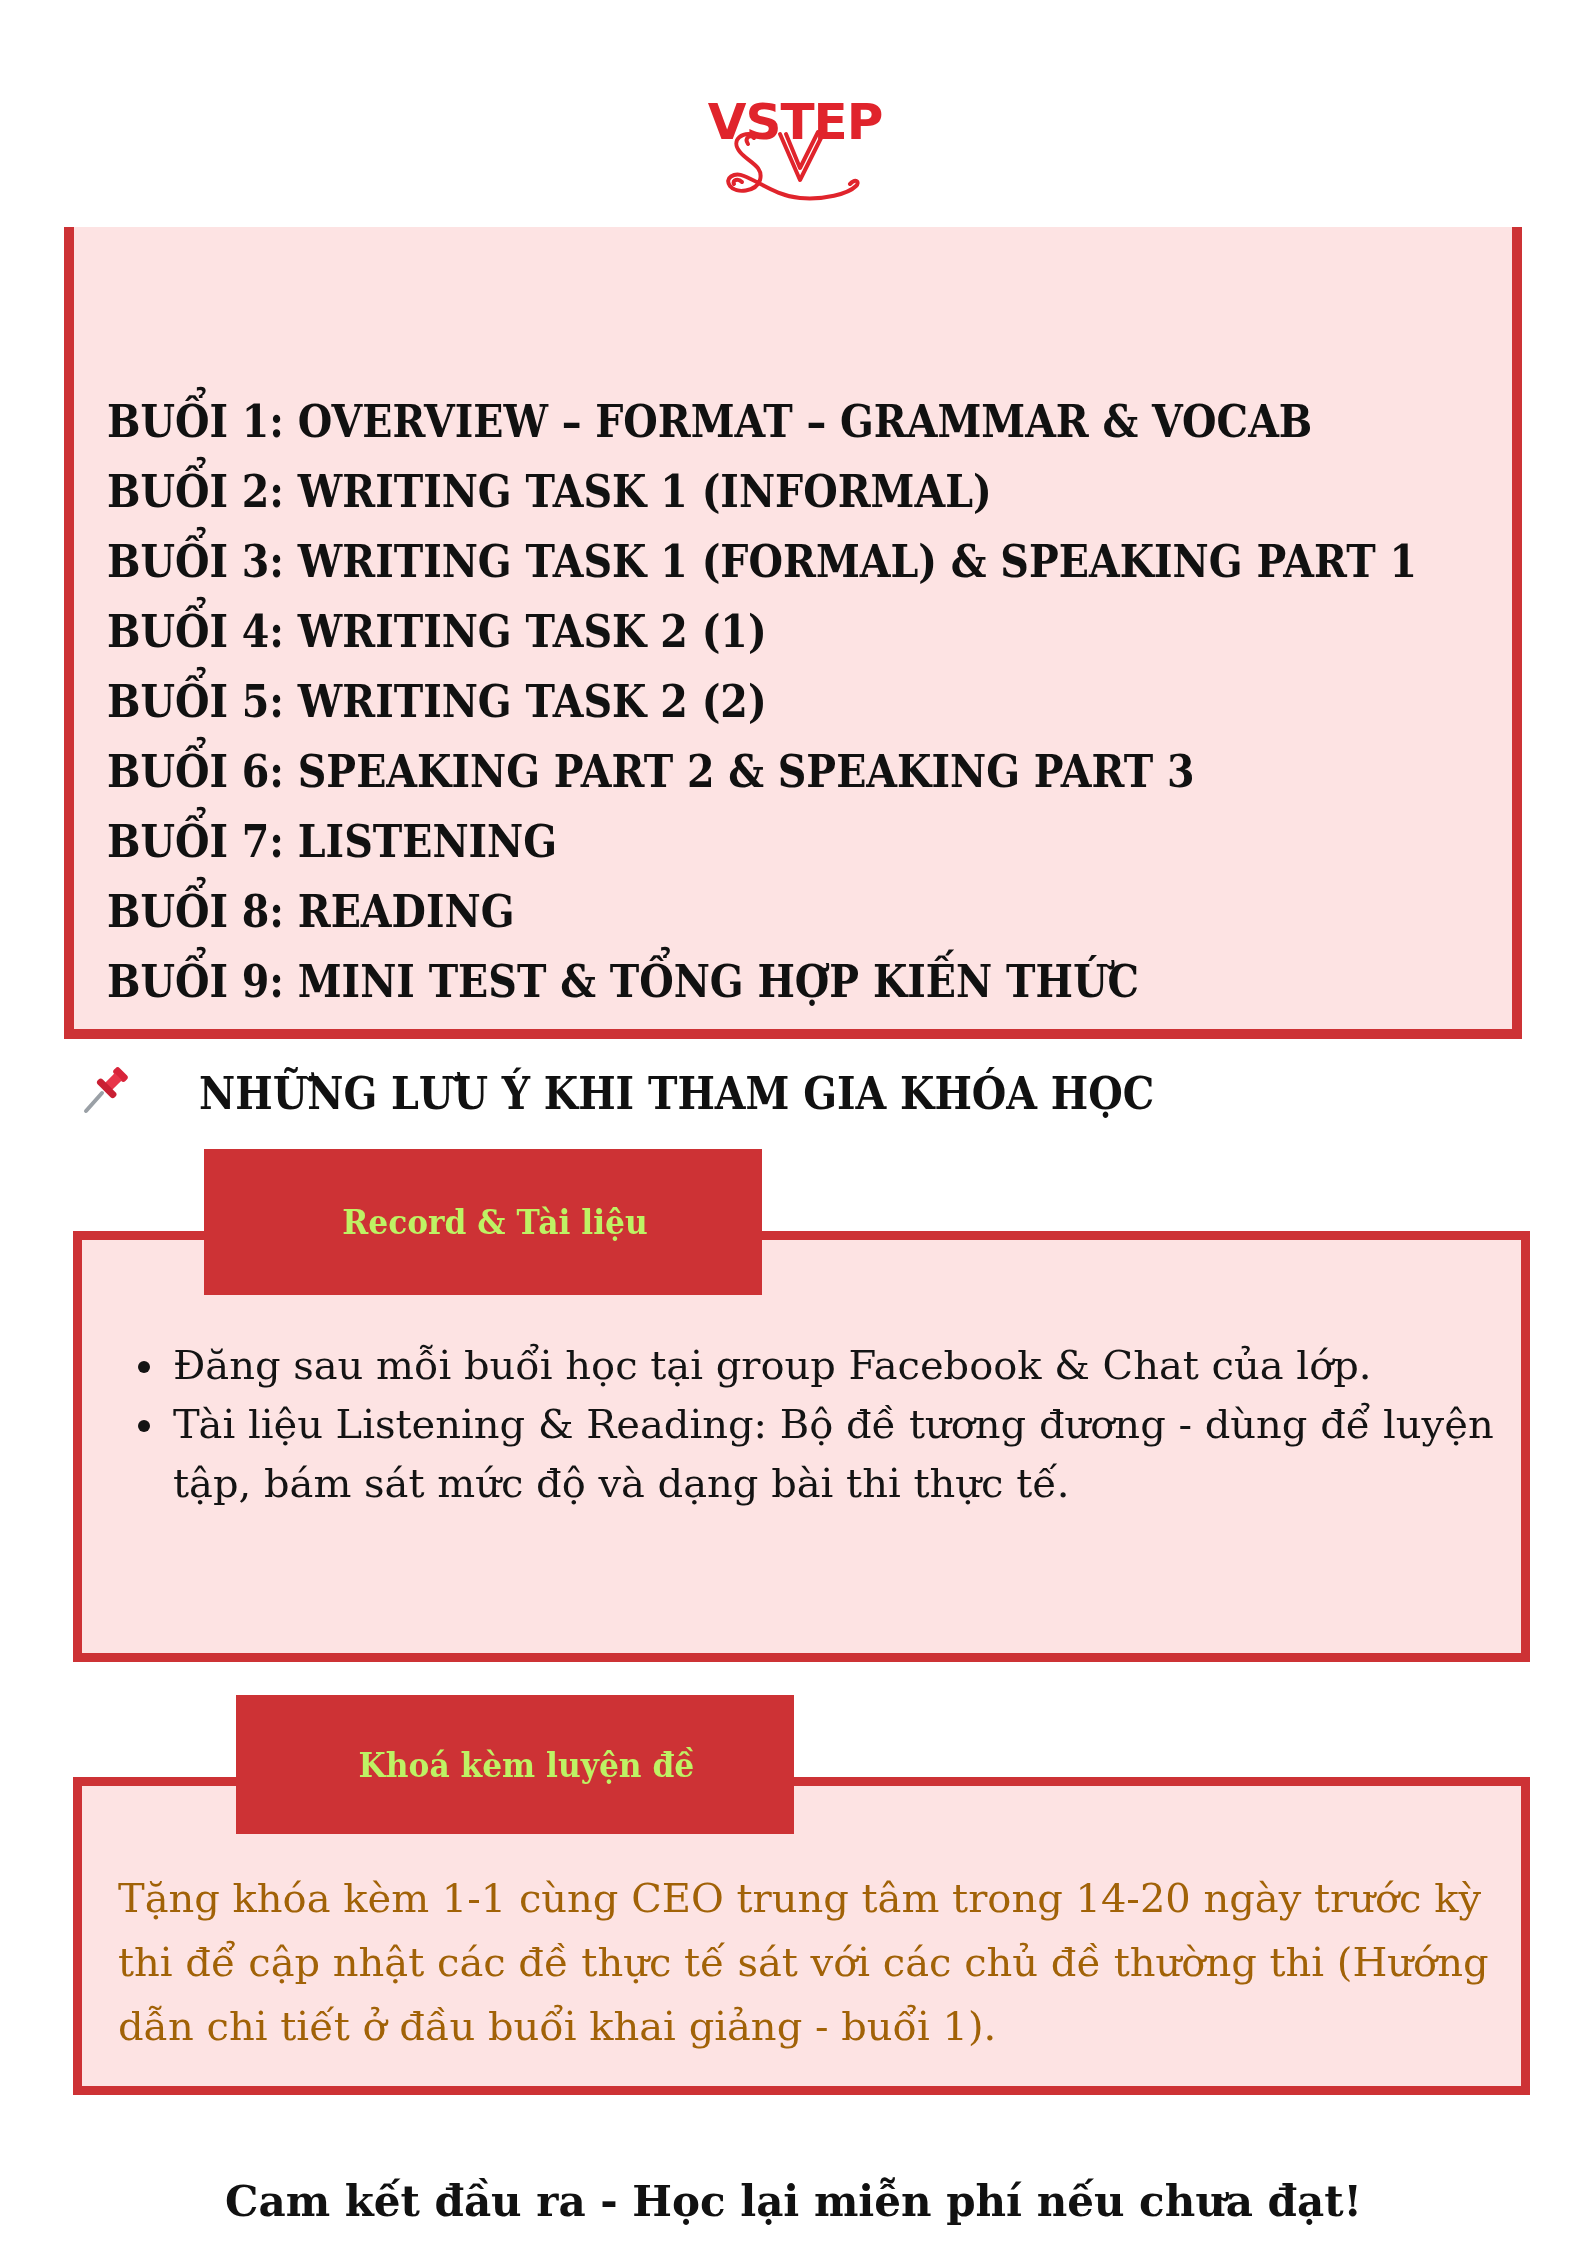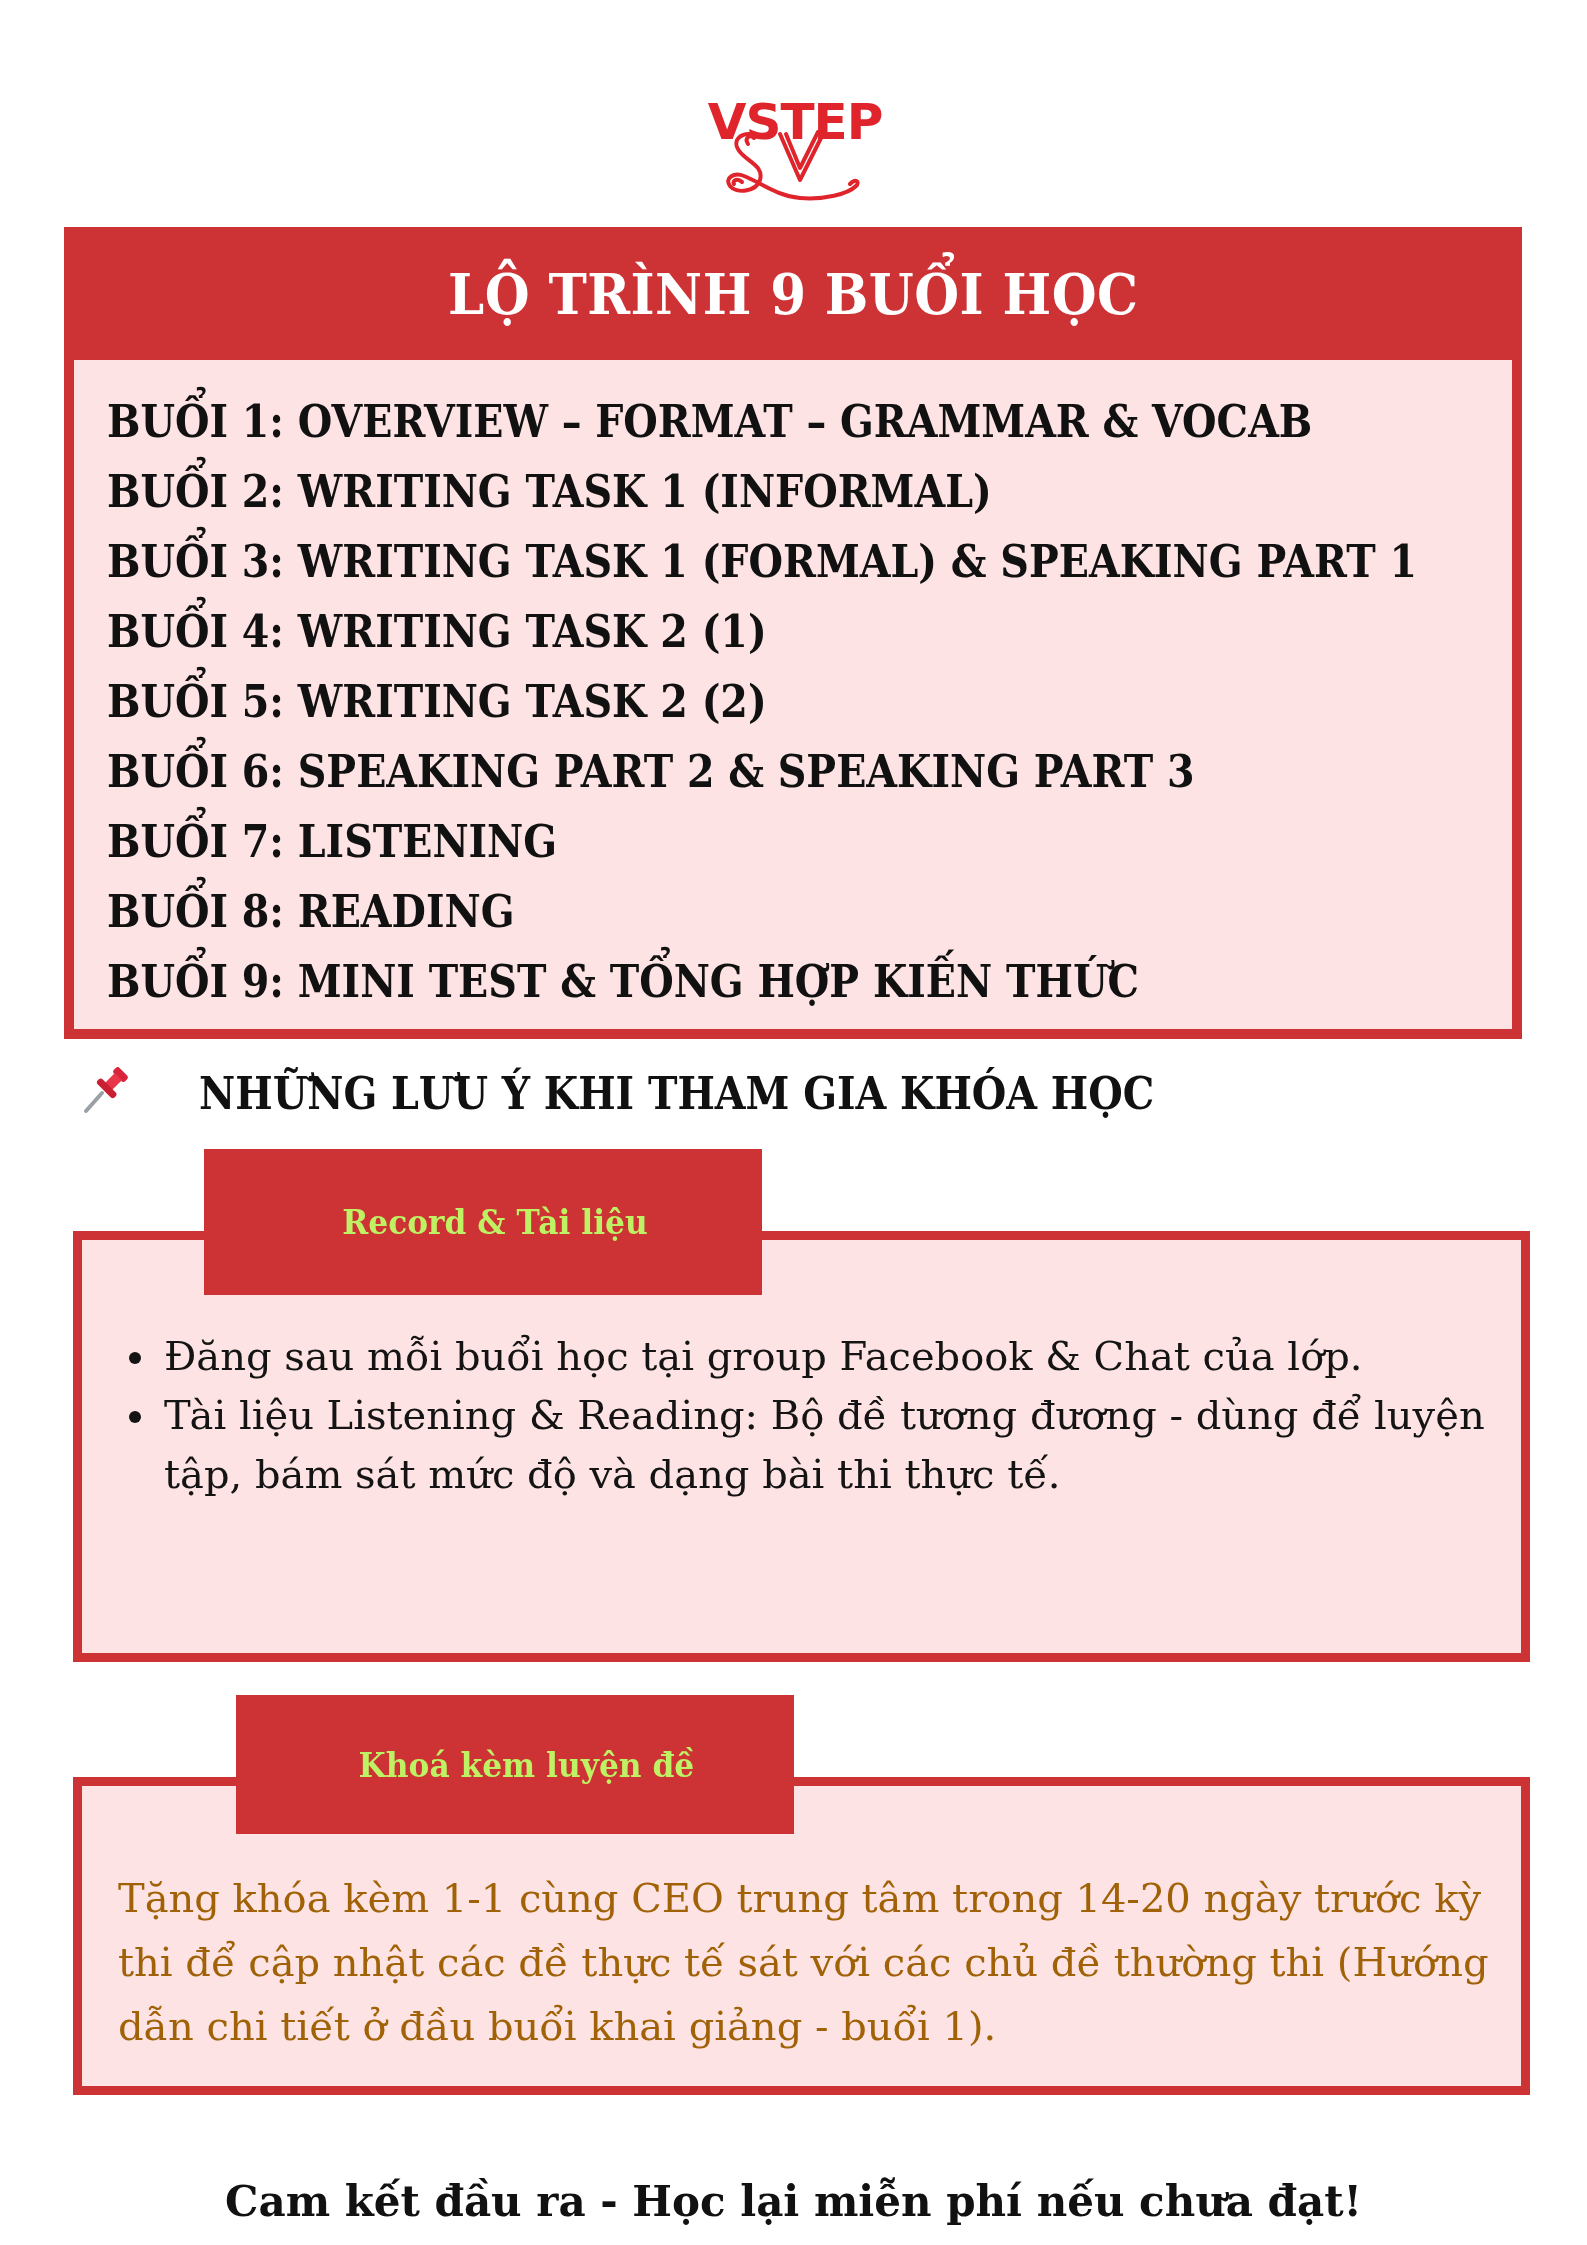--- a/index.html
+++ b/index.html
@@ -58,21 +58,21 @@
     box-sizing: border-box; background: #fde3e3; border: 9px solid #cd3235;
   }
   .tab {
     background: #cd3235; color: #bef264; display: flex; align-items: center; justify-content: center;
     font-weight: bold; font-size: 34px; white-space: nowrap; padding-left: 23px;
   }
   .tab span { display: inline-block; transform: scaleX(0.92); }
 
   .card2 { left: 73px; top: 1231px; width: 1457px; height: 431px; }
   .tab2 { left: 204px; top: 1149px; width: 535px; height: 146px; }
-  .bullets { position: absolute; left: 35px; top: 80px; margin: 7px; padding: 0; list-style: none; }
+  .bullets { position: absolute; left: 35px; top: 80px; margin: 16px; padding: 0; list-style: none; }
   .bullet {
     position: relative; padding-left: 40px; font-size: 40px; line-height: 59px;
     width: 1330px; color: #141414;
   }
   .bullet::before {
     content: ""; position: absolute; left: 5px; top: 25px; width: 12px; height: 12px;
     border-radius: 50%; background: #141414;
   }
   .bullet-text { display: inline; }
 
@@ -98,23 +98,20 @@
       <path d="M38 12 C22 6 10 16 20 28 C28 38 44 42 40 56 C36 68 16 70 10 62 C4 54 14 48 24 52 C40 58 56 72 80 74 C104 76 128 70 136 62 C140 58 136 54 130 60"></path>
       <path d="M34 14 C30 10 24 14 28 20"></path>
       <path d="M60 10 L80 56 L104 8"></path>
       <path d="M66 10 L80 44 L98 8"></path>
       <path d="M14 60 C12 56 18 54 22 58"></path>
     </g>
   </svg>
 </div>
 
 <section class="abs box1">
-  <div class="box1-header">
-    <div class="box1-title">LỘ TRÌNH 9 BUỔI HỌC</div>
-  </div>
   <ul class="session-list">
     <li class="session-item">BUỔI 1: OVERVIEW – FORMAT – GRAMMAR &amp; VOCAB</li>
     <li class="session-item">BUỔI 2: WRITING TASK 1 (INFORMAL)</li>
     <li class="session-item">BUỔI 3: WRITING TASK 1 (FORMAL) &amp; SPEAKING PART 1</li>
     <li class="session-item">BUỔI 4: WRITING TASK 2 (1)</li>
     <li class="session-item">BUỔI 5: WRITING TASK 2 (2)</li>
     <li class="session-item">BUỔI 6: SPEAKING PART 2 &amp; SPEAKING PART 3</li>
     <li class="session-item">BUỔI 7: LISTENING</li>
     <li class="session-item">BUỔI 8: READING</li>
     <li class="session-item">BUỔI 9: MINI TEST &amp; TỔNG HỢP KIẾN THỨC</li>

